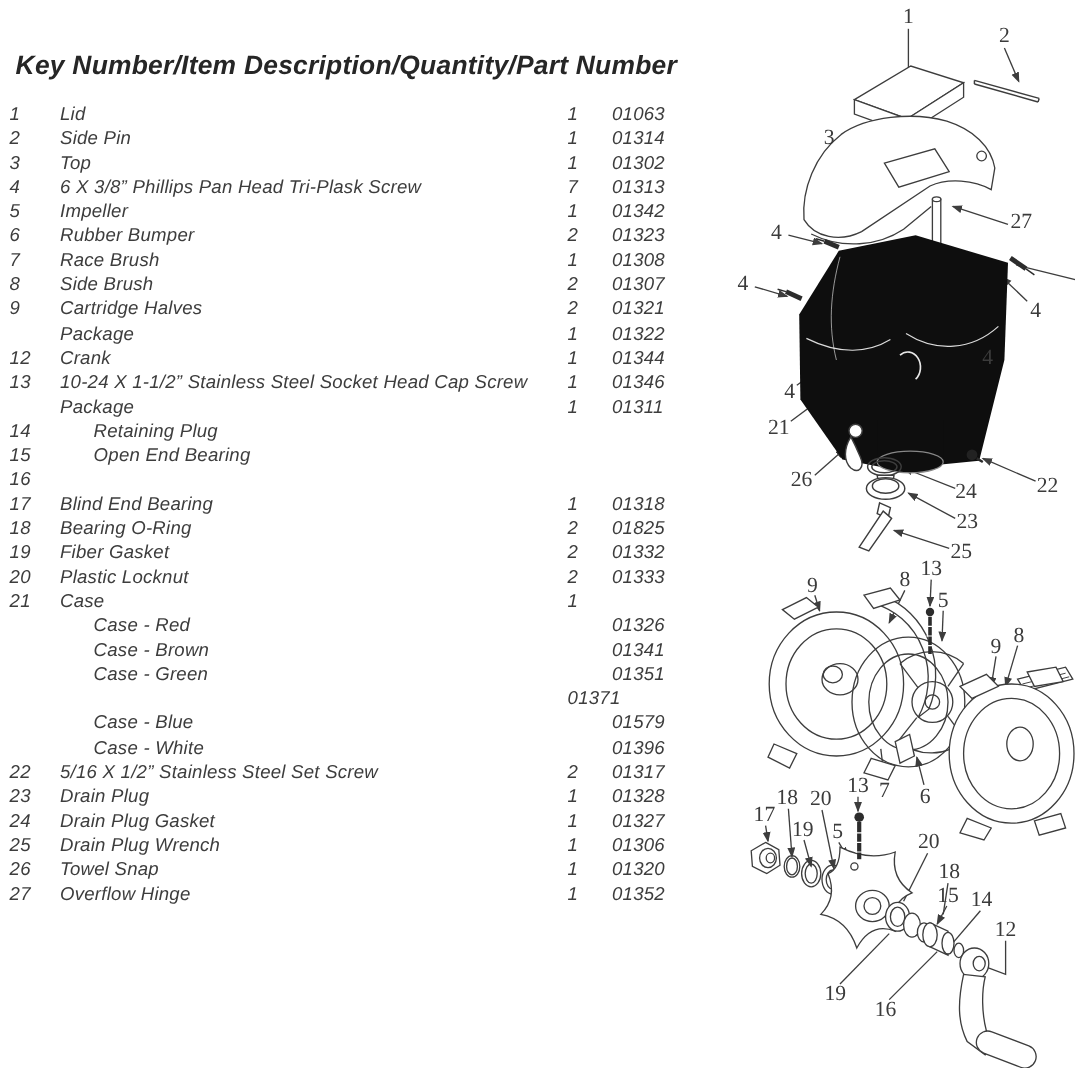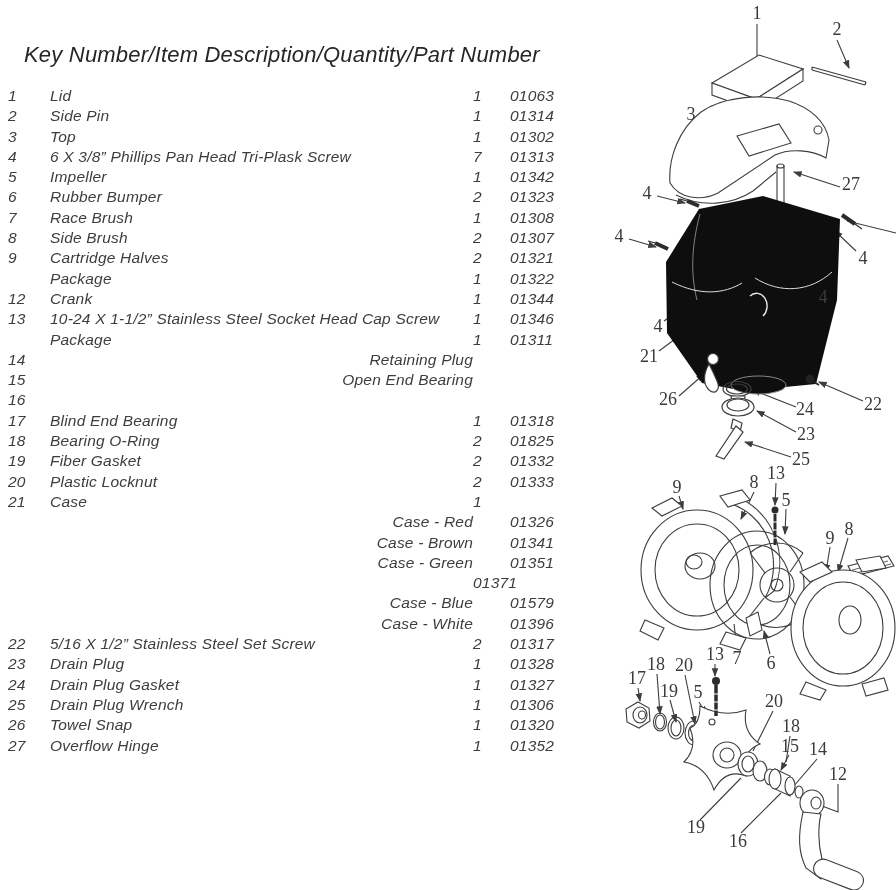--- a/index.html
+++ b/index.html
@@ -1,25 +1,25 @@
 <!DOCTYPE html>
 <html><head>
 <meta charset="utf-8">
 <style>
   html,body { margin:0; padding:0; background:#ffffff; }
   .page { position:relative; width:896px; height:890px; background:#ffffff; overflow:hidden;
           font-family:"Liberation Sans", sans-serif; }
-  .title { position:absolute; left:24px; top:42px; margin:0; font-size:22px; font-weight:normal;
+  .title { position:absolute; left:13px; top:42px; margin:0; font-size:22px; font-weight:bold;
            font-style:italic; color:#262626; letter-spacing:0.2px; white-space:nowrap; }
   .parts-table { position:absolute; left:8px; top:86px; width:584px; font-style:italic;
                  font-size:15.5px; color:#3d3d3d; letter-spacing:0.2px; }
   .prow { display:grid; grid-template-columns:42px 423px 37px 82px; height:20.3px;
           line-height:20.3px; white-space:nowrap; }
   .prow span { overflow:visible; }
-  .prow.indent .c-desc { padding-left:28px;text-align:right; }
+  .prow.indent .c-desc { padding-left:28px; }
   .art { position:absolute; left:0; top:0; }
   .callout { position:absolute; transform:translate(-50%,-50%); font-family:"Liberation Serif", serif;
              font-size:18px; color:#3b3b3b; line-height:1; white-space:nowrap; }
 </style>
 </head>
 <body>
 
 <div class="page">
 
   <h1 class="title">Key Number/Item Description/Quantity/Part Number</h1>

